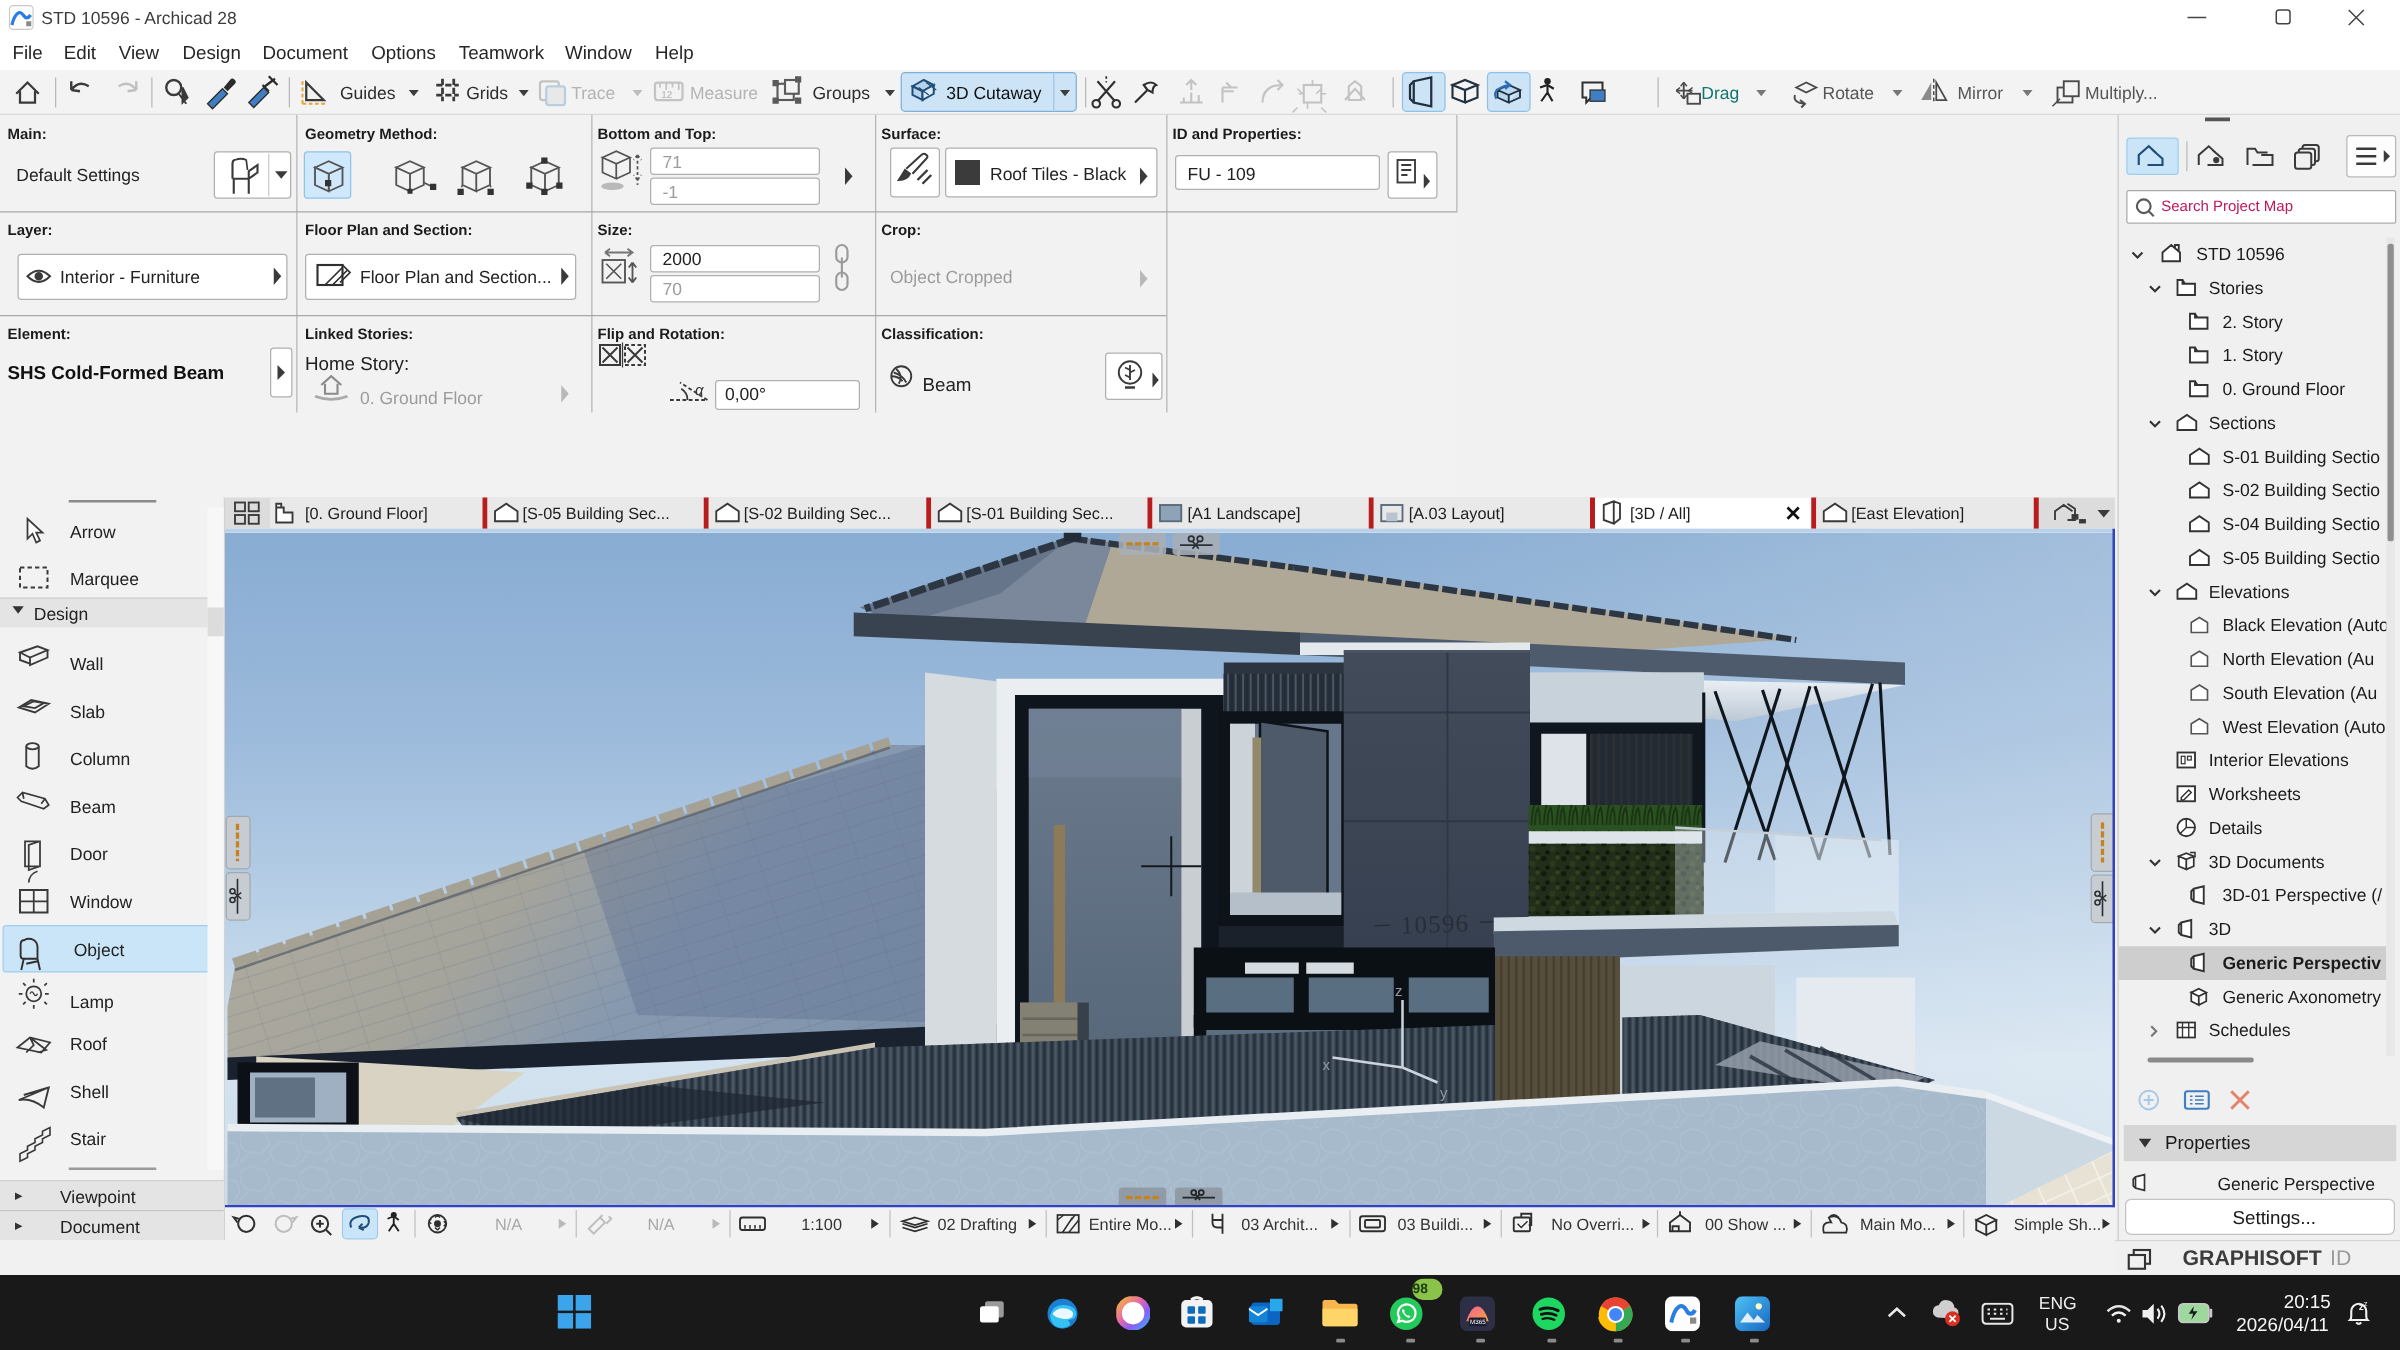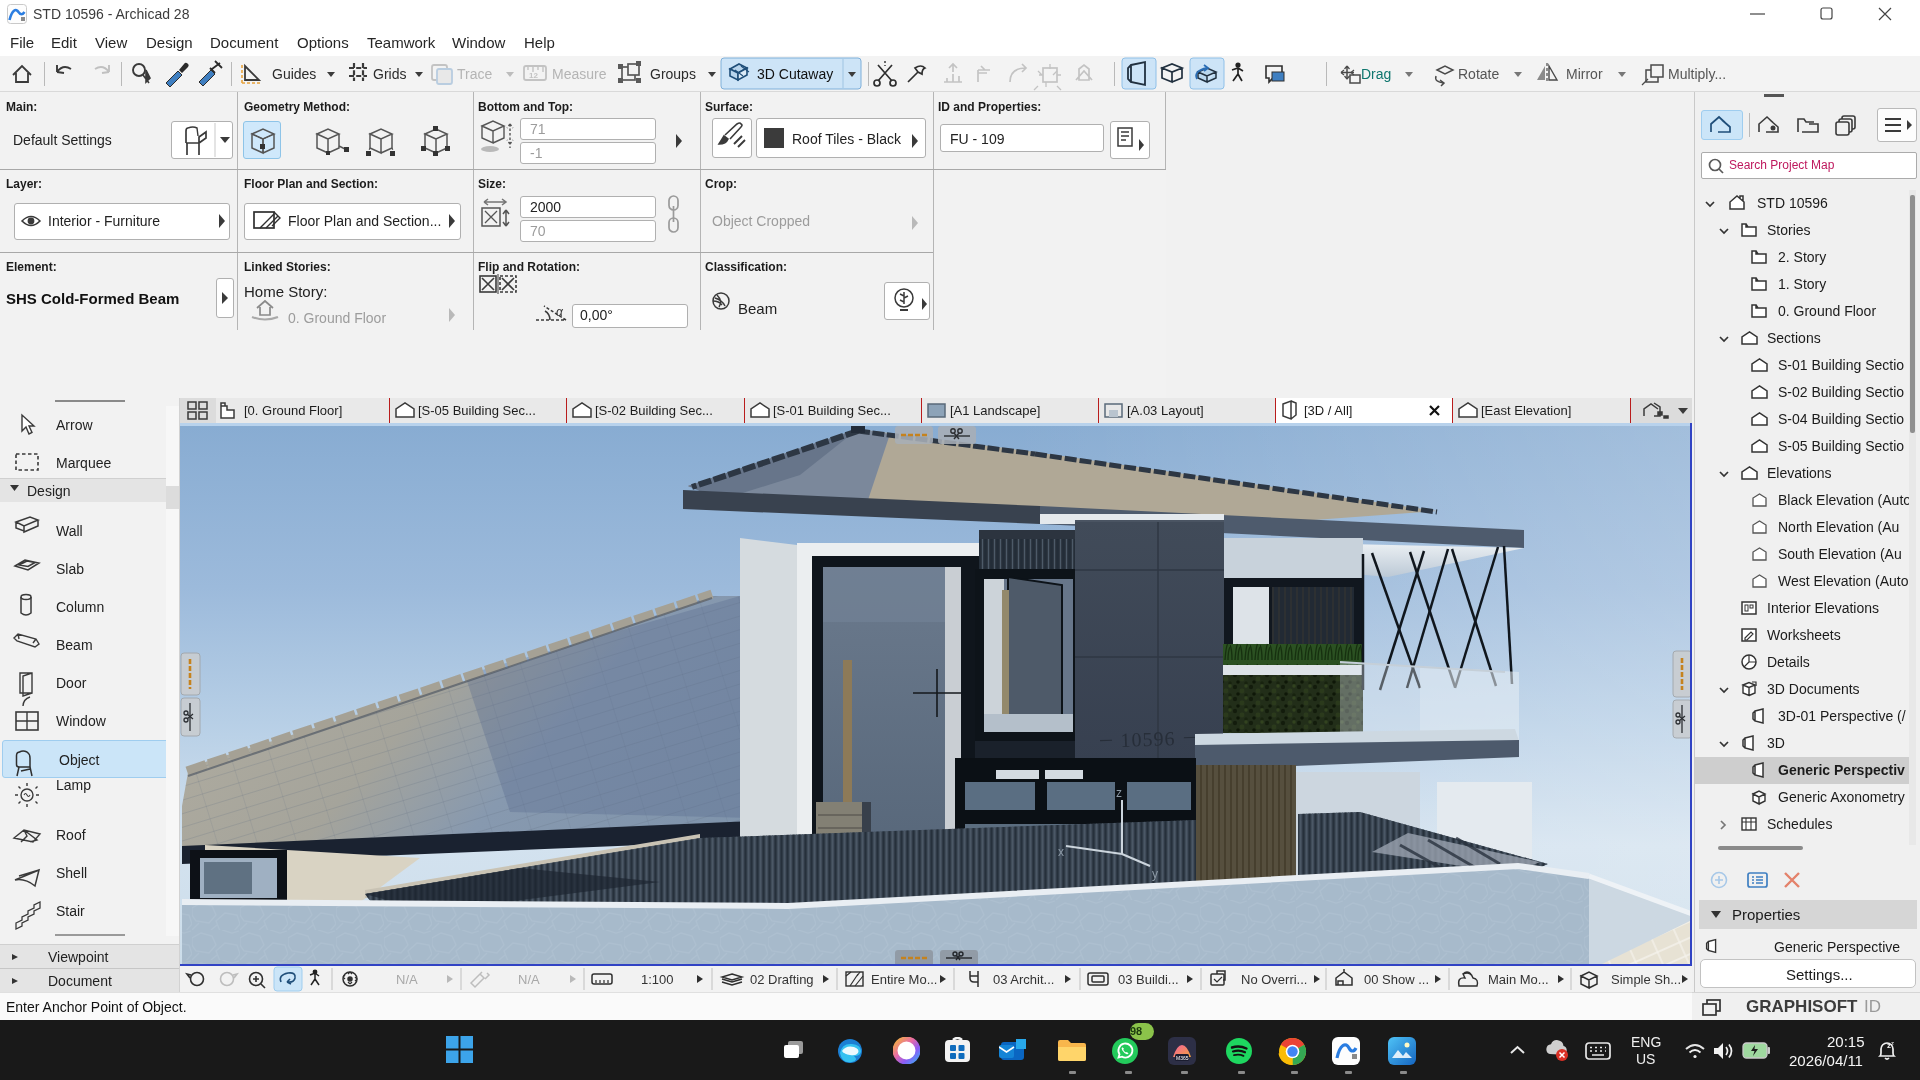--- a/index.html
+++ b/index.html
@@ -37,21 +37,21 @@
 
 #toolbox { left:0; top:398px; width:180px; height:594px; background:#f2f2f2; border-right:1px solid #d2d2d2; }
 .tool { position:absolute; left:0; width:180px; height:38px; }
 .tool .nm { position:absolute; left:56px; top:11px; font-size:14px; color:#222; }
 .tool.sel { background:#cbe5f8; border:1px solid #9fcdef; border-radius:3px; left:2px; width:176px; }
 .thead { position:absolute; left:0; width:179px; height:24px; background:#e4e4e4; border-top:1px solid #d0d0d0; }
 .thead .nm { position:absolute; left:27px; top:4px; font-size:14px; color:#222; }
 
 
 #tabbar { left:180px; top:398px; width:1512px; height:25px; background:#dcdcdc; }
-.tab { position:absolute; top:0; height:25px; background:#e9e9e9; border-right:1px solid #b91c1c; }
+.tab { position:absolute; top:0; height:25px; background:#e9e9e9; border-right:4px solid #b91c1c; }
 .tab .tx { position:absolute; left:28px; top:5px; font-size:13px; color:#1d1d1d; white-space:nowrap; }
 .tab.act { background:#ffffff; }
 
 
 #vptop { left:180px; top:423px; width:1512px; height:3px; background:#b8d2ec; }
 #viewport { left:180px; top:426px; width:1512px; height:538px; overflow:hidden; }
 #vpbot { left:180px; top:964px; width:1512px; height:2px; background:#3143c4; }
 #vpright { left:1690px; top:423px; width:2px; height:543px; background:#3143c4; }
 
 
@@ -418,21 +418,21 @@
       </div>
     <div class="tool" style="top:266px">
         <span class="nm">Door</span>
       </div>
     <div class="tool" style="top:304px">
         <span class="nm">Window</span>
       </div>
     <div class="tool sel" style="top:342px">
         <span class="nm">Object</span>
       </div>
-    <div class="tool" style="top:368px">
+    <div class="tool" style="top:384px">
         <span class="nm">Lamp</span>
       </div>
     <div class="tool" style="top:418px">
         <span class="nm">Roof</span>
       </div>
     <div class="tool" style="top:456px">
         <span class="nm">Shell</span>
       </div>
     <div class="tool" style="top:494px">
         <span class="nm">Stair</span>
@@ -1137,23 +1137,20 @@
       <div class="abs" style="left:12px;top:11px;width:0;height:0;border-left:5px solid transparent;border-right:5px solid transparent;border-top:7px solid #333"></div>
     </div>
     <svg class="abs" style="left:8px;top:845px" width="18" height="18" viewBox="0 0 20 20">
         <use href="#i-persp"></use>
       </svg>
     <span class="abs" style="left:79px;top:847px;font-size:14px;color:#1b1b1b">Generic Perspective</span>
     <div class="abs" style="left:5px;top:867px;width:216px;height:29px;background:#fff;border:1px solid #c2c2c2;border-radius:5px">
       <span class="abs" style="left:85px;top:6px;font-size:15px;color:#1a1a1a">Settings...</span>
     </div>
   </div>
-  <div id="statusbar" class="abs">
-      <span class="tx">Enter Anchor Point of Object.</span>
-    </div>
   <div id="gsbar" class="abs">
     <svg class="abs" style="left:9px;top:5px" width="22" height="20" viewBox="0 0 22 20">
         <rect x="6" y="2" width="13" height="11" fill="none" stroke="#333" stroke-width="1.7"></rect>
         <rect x="2" y="6" width="13" height="11" fill="#f0f0f0" stroke="#333" stroke-width="1.7"></rect>
       </svg>
     <span class="abs" style="left:54px;top:4px;font-size:17px;font-weight:bold;color:#3c3c3c">GRAPHISOFT</span>
     <span class="abs" style="left:172px;top:4px;font-size:17px;color:#9a9a9a">ID</span>
   </div>
   <div id="taskbar" class="abs">
     <svg class="abs" style="left:446px;top:16px" width="27" height="27" viewBox="0 0 27 27">

